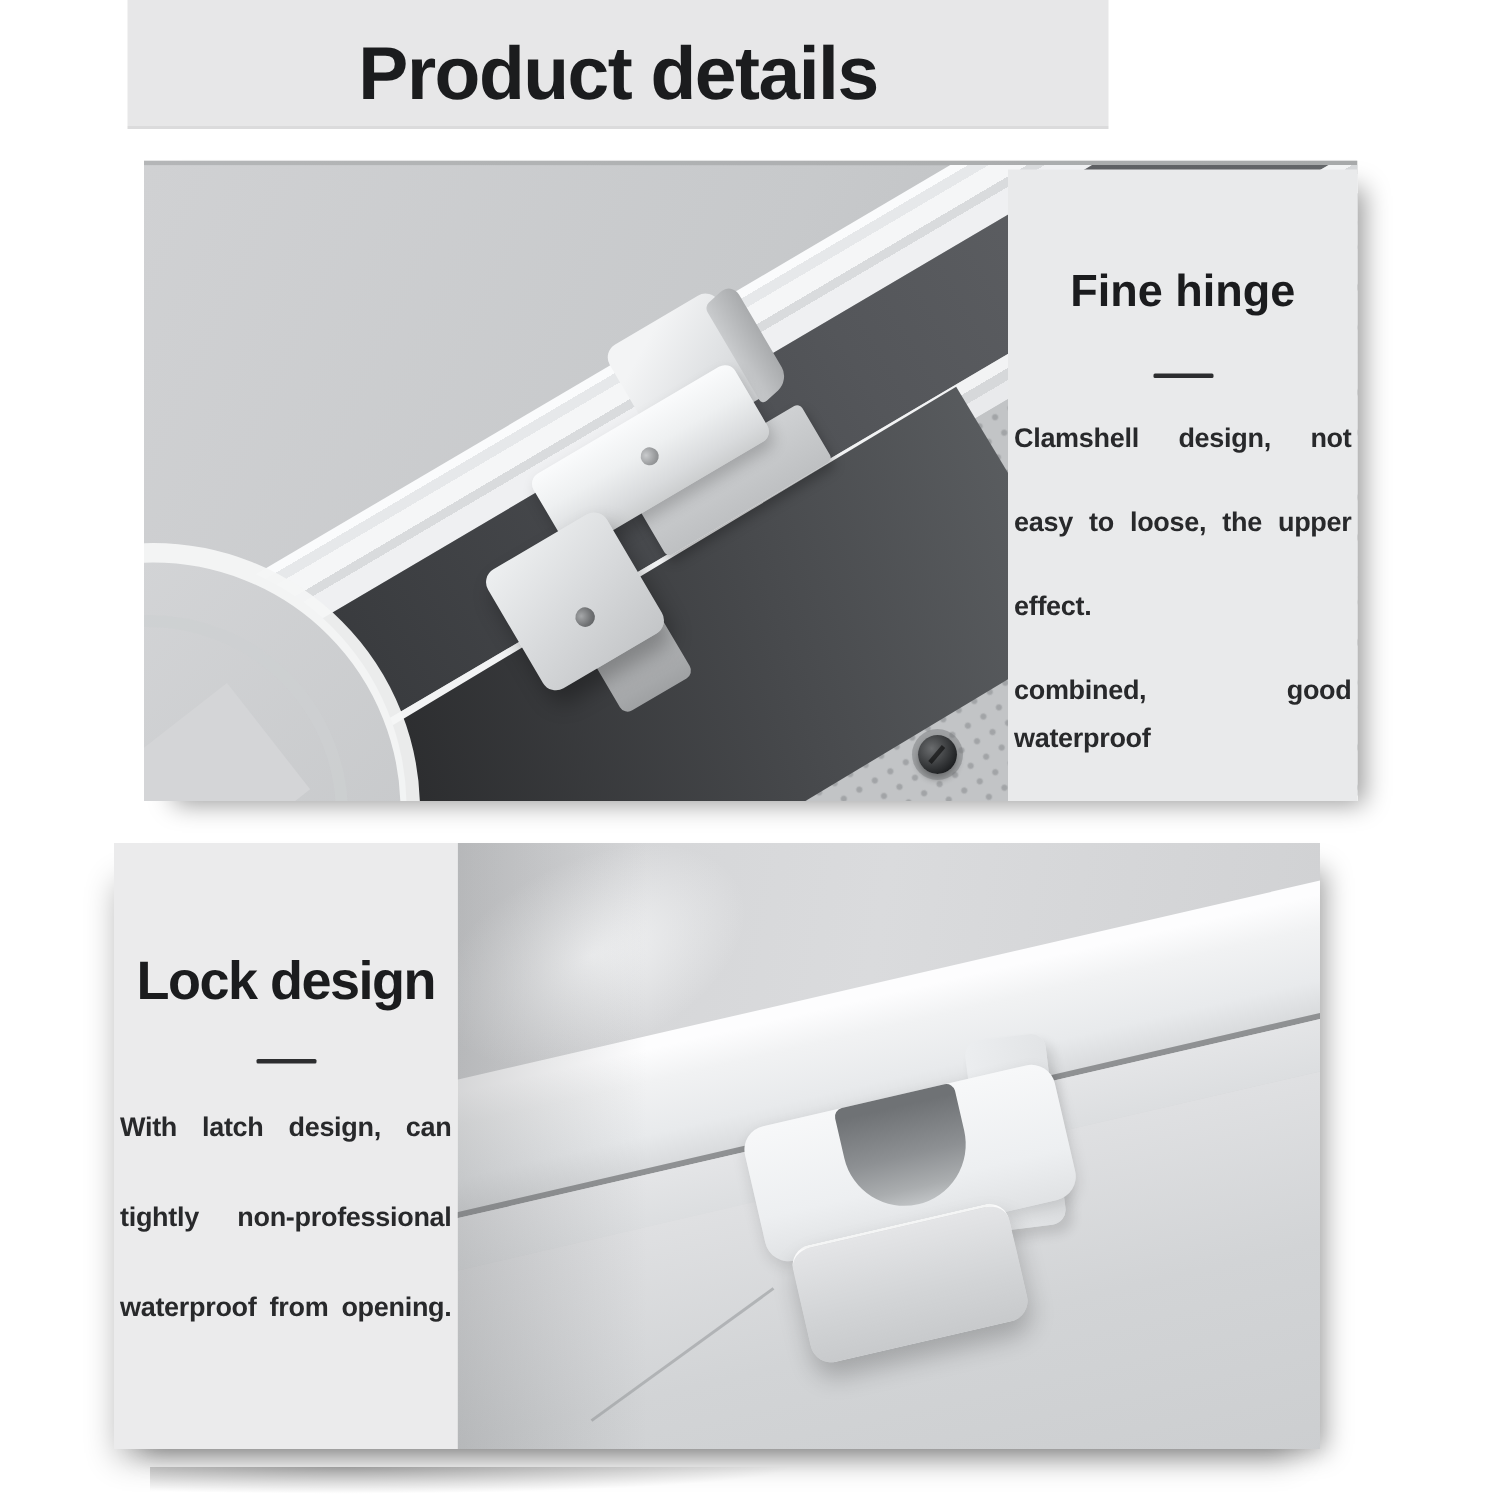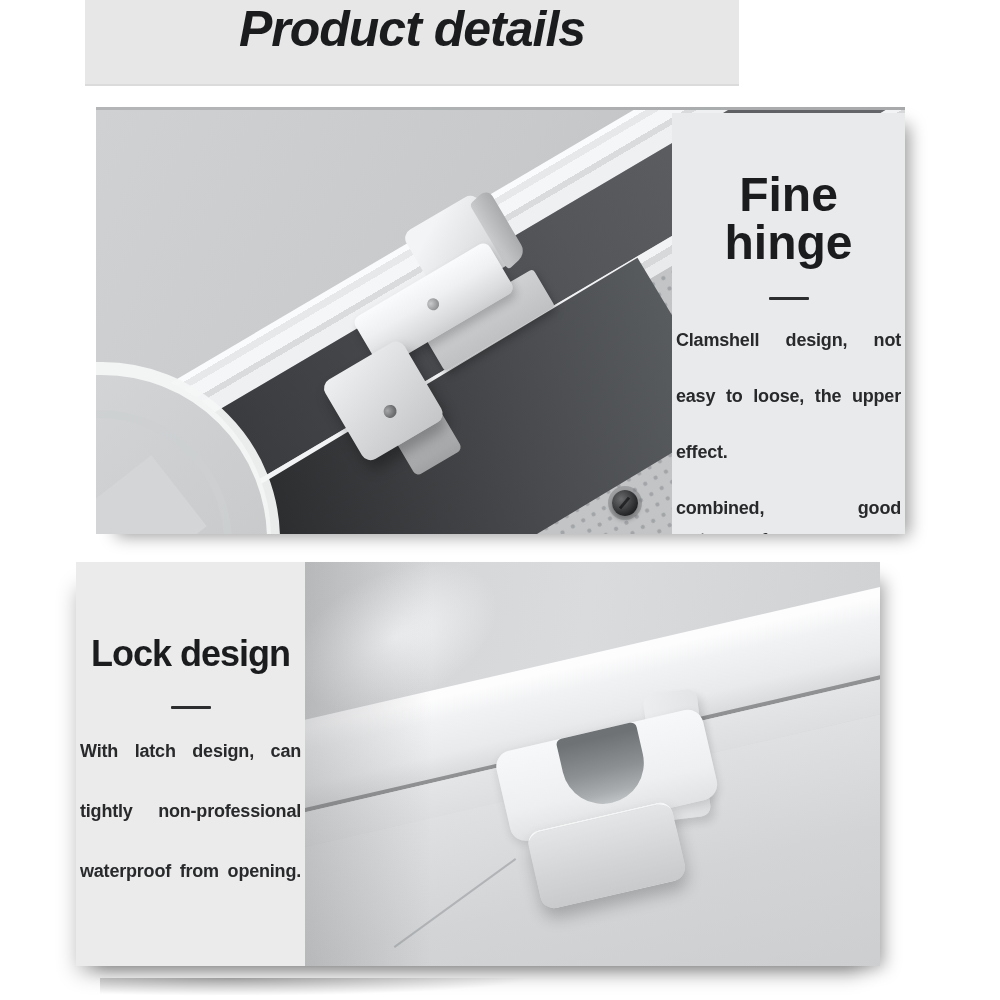--- a/index.html
+++ b/index.html
@@ -3,23 +3,22 @@
 <meta charset="utf-8">
 <style>
   html,body { margin:0; padding:0; }
   body { width:1000px; height:1000px; background:#ffffff; font-family:"Liberation Sans", sans-serif; }
   .page { position:relative; width:1000px; height:1000px; background:#fff; overflow:hidden; }
 
   
   .title-band {
     position:absolute; left:85px; top:0; width:654px; height:84px;
     background:var(--c-title_band, #e7e7e8);
-    display:flex; align-items:flex-start; justify-content:center;
+    display:flex; align-items:flex-end; justify-content:center;
     border-bottom:2px solid rgba(0,0,0,0.05);
-    font-style:italic;
   }
   .title-band h1 {
     margin:0; padding-bottom:6px;
     font-size:50px; font-weight:bold; letter-spacing:-1px;
     color:var(--c-heading_text, #1b1c1e);
   }
 
   
   .section { position:absolute; overflow:hidden; }
   #sec-hinge { left:96px; top:107px; width:809px; height:427px;
@@ -28,21 +27,21 @@
     box-shadow:12px 10px 16px -8px rgba(0,0,0,0.35), -8px 16px 20px -10px rgba(0,0,0,0.3); }
 
   
   .panel { position:absolute; z-index:20; }
   .panel-right { right:0; top:6px; bottom:0; width:233px; background:var(--c-panel_top, #e9eaeb); }
   .panel-left  { left:0; top:0; bottom:0; width:229px; background:var(--c-panel_bottom, #ebebec); }
   .panel-heading {
     margin:0; text-align:center; font-weight:bold;
     color:var(--c-heading_text, #1b1c1e);
   }
-  #sec-hinge .panel-heading { padding-top:58px; font-size:48px; line-height:48px; letter-spacing:0px; }
+  #sec-hinge .panel-heading { padding-top:58px; font-size:30px; line-height:48px; letter-spacing:0px; }
   #sec-lock  .panel-heading { padding-top:70px; font-size:36px; line-height:44px; letter-spacing:-1px; }
   .panel-divider {
     width:40px; height:3px; background:#2c2d2f; border-radius:1px;
     margin:30px auto 0 auto;
   }
   .panel-body { padding:0 4px; font-weight:bold; color:var(--c-body_text, #28292b); }
   #sec-hinge .panel-body { margin-top:14px; font-size:18px; line-height:32px; letter-spacing:-0.2px; }
   #sec-lock  .panel-body { margin-top:20px; font-size:18px; line-height:36px; letter-spacing:-0.2px; }
   .body-line { text-align:justify; text-align-last:justify;margin-top:24px; }
   .last-left .body-line:last-child { text-align-last:left; }

